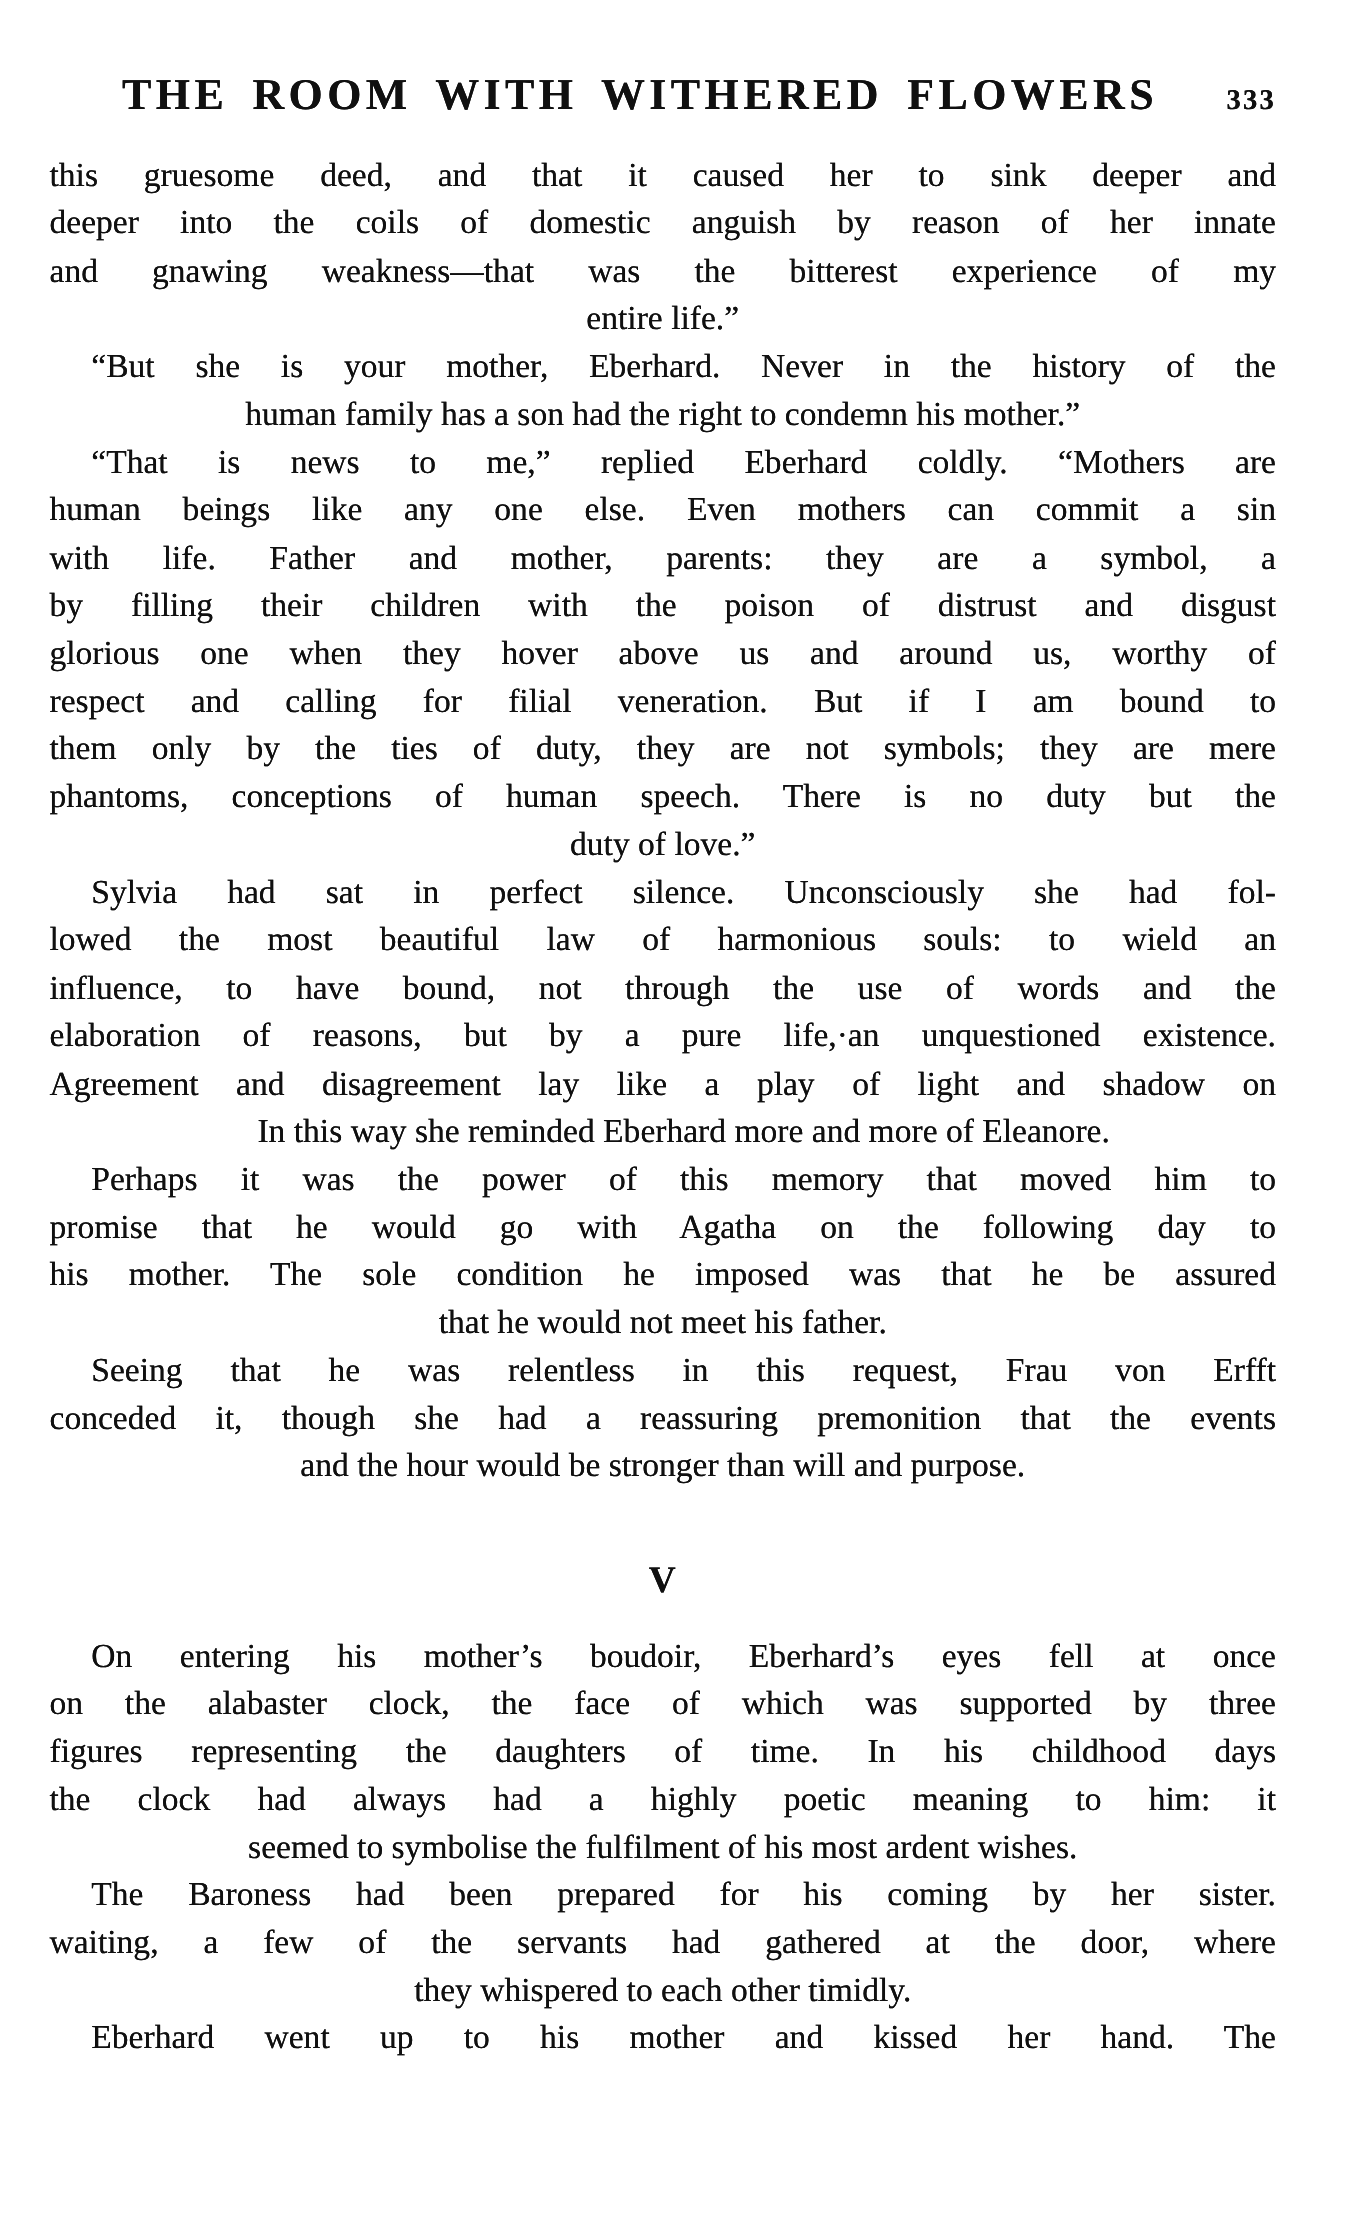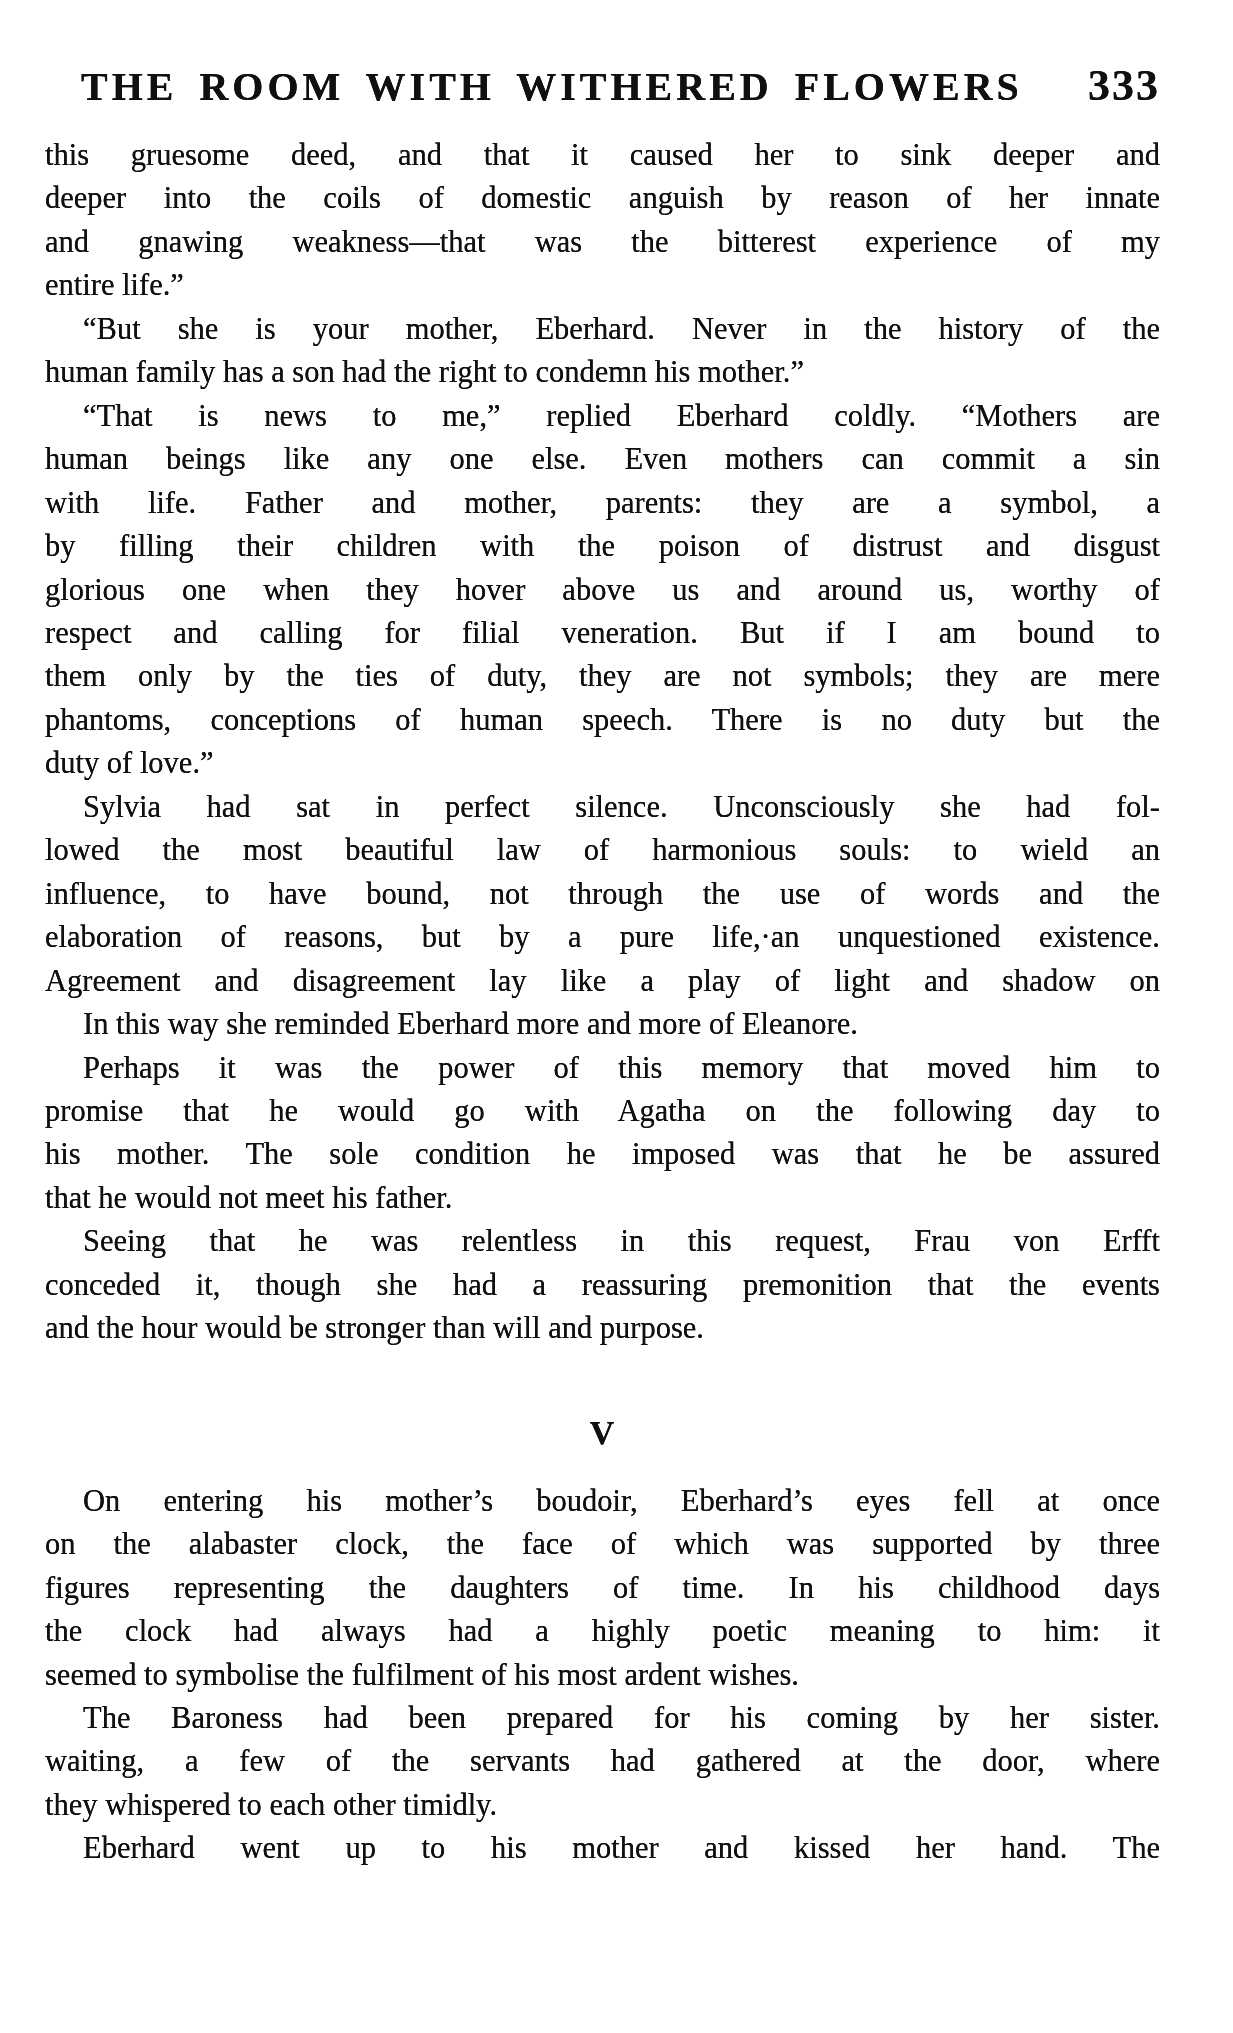--- a/index.html
+++ b/index.html
@@ -21,34 +21,34 @@
     align-items: baseline;
     justify-content: space-between;
     font-weight: bold;
     line-height: 48px;
     margin-bottom: 23px;
   }
   .running-title {
     font-size: 40px;
     letter-spacing: 4px;
     word-spacing: 8px;
-    margin-left: 36px;
+    margin-left: 66px;
     white-space: nowrap;
   }
   .running-page-number {
-    font-size: 44px;
+    font-size: 26px;
     letter-spacing: 2px;
   }
   .text-block { width: 1115px; margin-top: 10px; }
   .para { margin: 0; }
   .line {
     font-size: 30.5px;
     line-height: 43.45px;
     white-space: normal;
-    text-align: left;
+    text-align: center;
   }
   .line.j {
     text-align: justify;
     text-align-last: justify;
     -moz-text-align-last: justify;
     text-justify: inter-word;
   }
   .line.ind { text-indent: 38px; }
   .section-heading {
     font-size: 34px;

